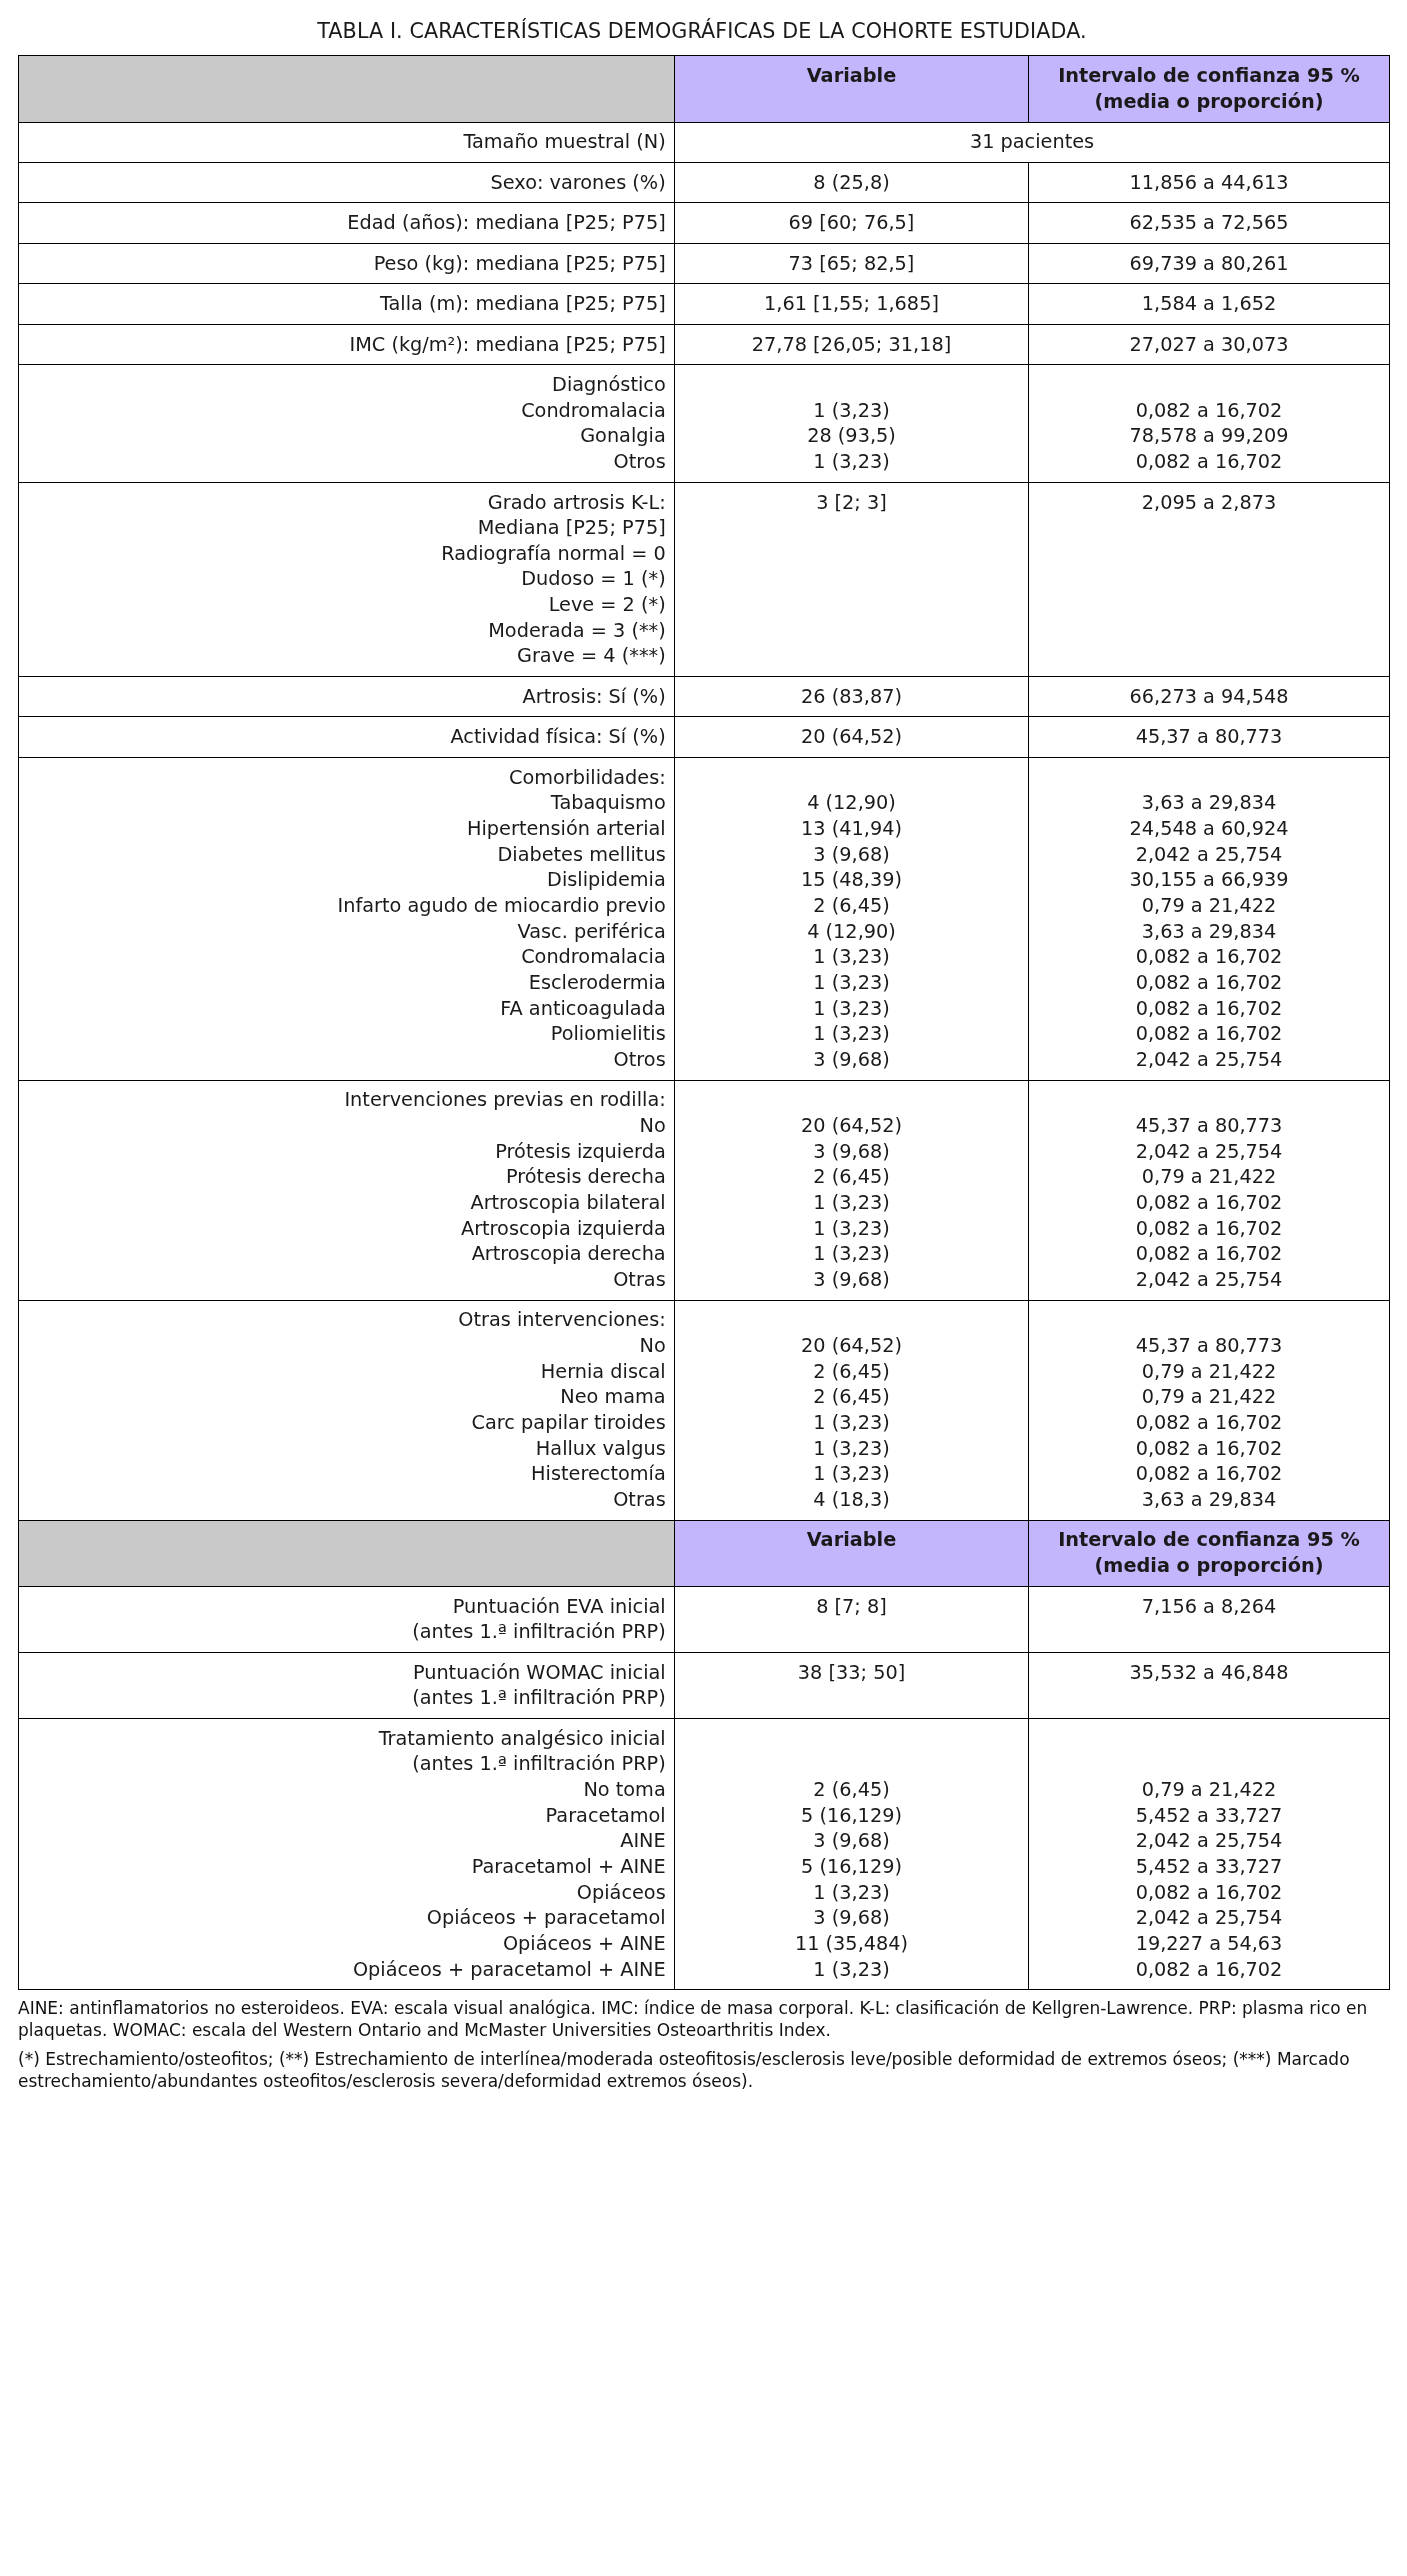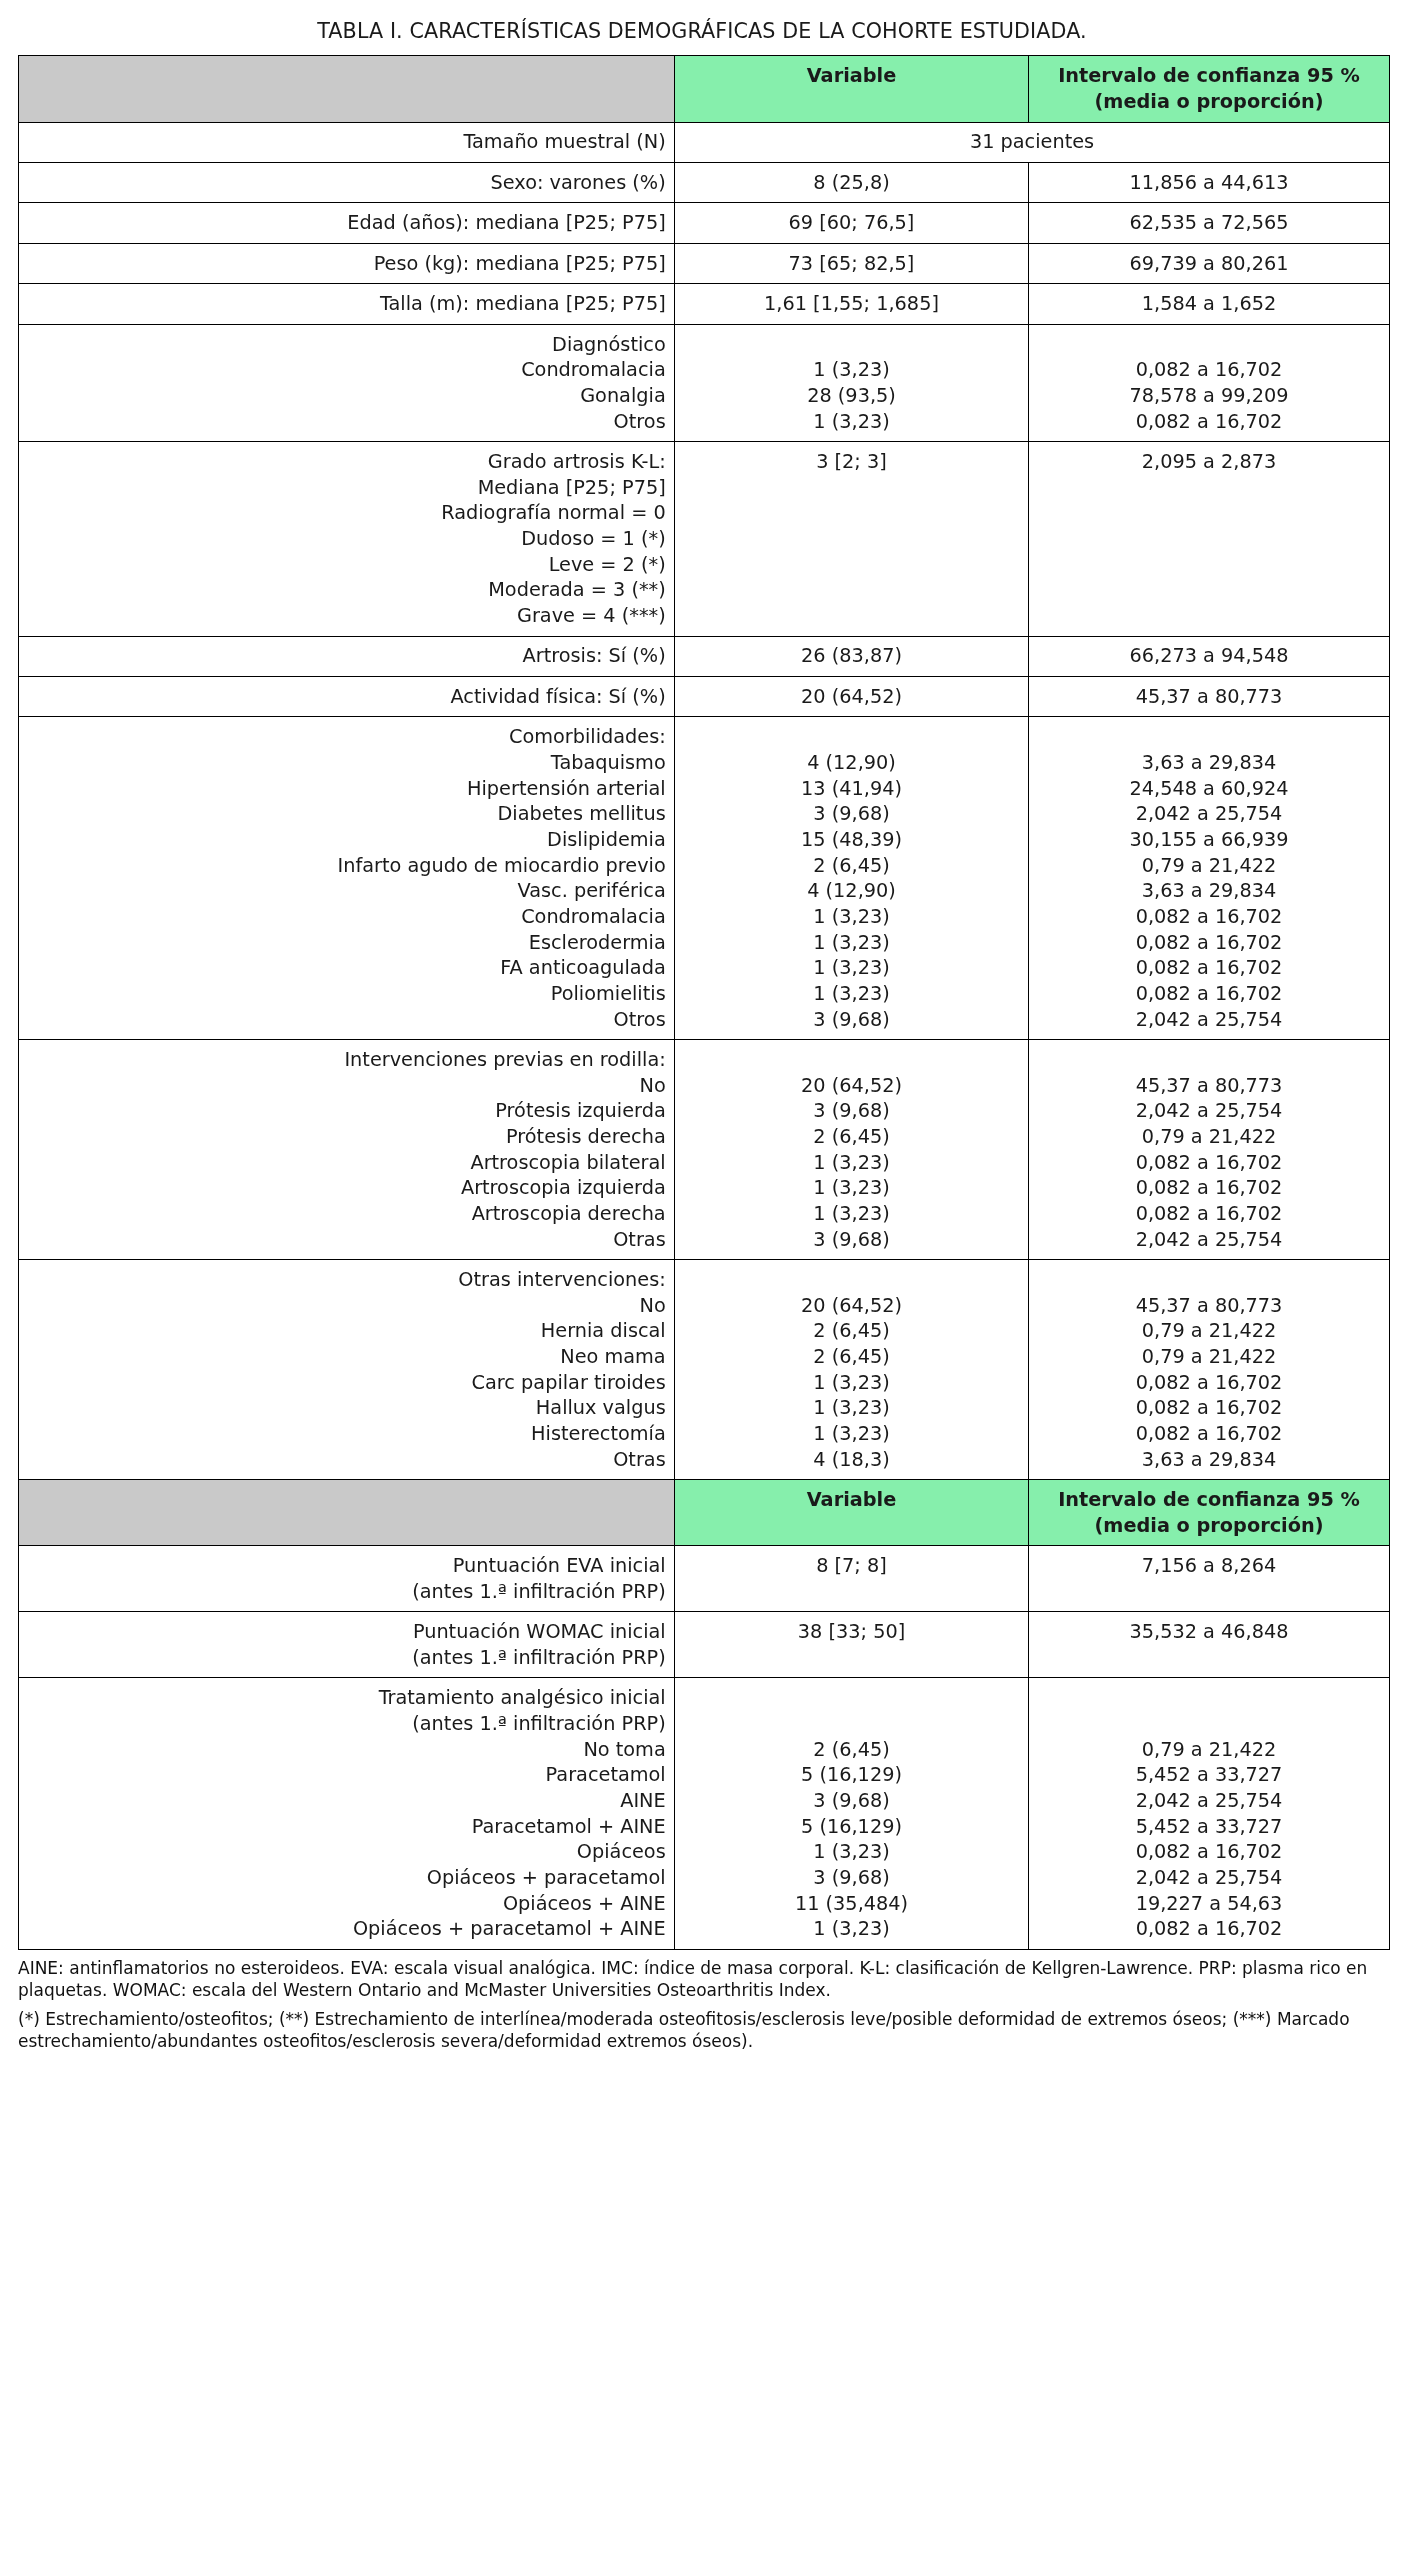--- a/index.html
+++ b/index.html
@@ -31,21 +31,21 @@
   table.main col.c2{width:354px;}
   table.main col.c3{width:361px;}
   table.main td, table.main th{
     border:1.4px solid #000;
     vertical-align:top;
     padding:6.9px 8.3px;
     font-size:19.3px;
     line-height:1.33;
   }
   .hdr td{
-    background:#86efac;
+    background:#c4b5fd;
     text-align:center;
     font-weight:bold;
     vertical-align:middle;
     padding:11px 8.3px;
   }
   .hdr td.blank{background:#c9c9c9;}
   .ctr{text-align:center;}
   .mid{vertical-align:middle;}
   .label{text-align:right;}
   .indent{padding-left:34px;display:block;}
@@ -109,20 +109,25 @@
         <td class="ctr">73 [65; 82,5]</td>
         <td class="ctr">69,739 a 80,261</td>
       </tr>
 
       <tr>
         <td class="label">Talla (m): mediana [P25; P75]</td>
         <td class="ctr">1,61 [1,55; 1,685]</td>
         <td class="ctr">1,584 a 1,652</td>
       </tr>
 
+      <tr>
+        <td class="label">IMC (kg/m²): mediana [P25; P75]</td>
+        <td class="ctr">27,78 [26,05; 31,18]</td>
+        <td class="ctr">27,027 a 30,073</td>
+      </tr>
 
       <tr>
         <td class="label">
           <div class="lines">
             <div>Diagnóstico</div>
             <div class="indent">Condromalacia</div>
             <div class="indent">Gonalgia</div>
             <div class="indent">Otros</div>
           </div>
         </td>

